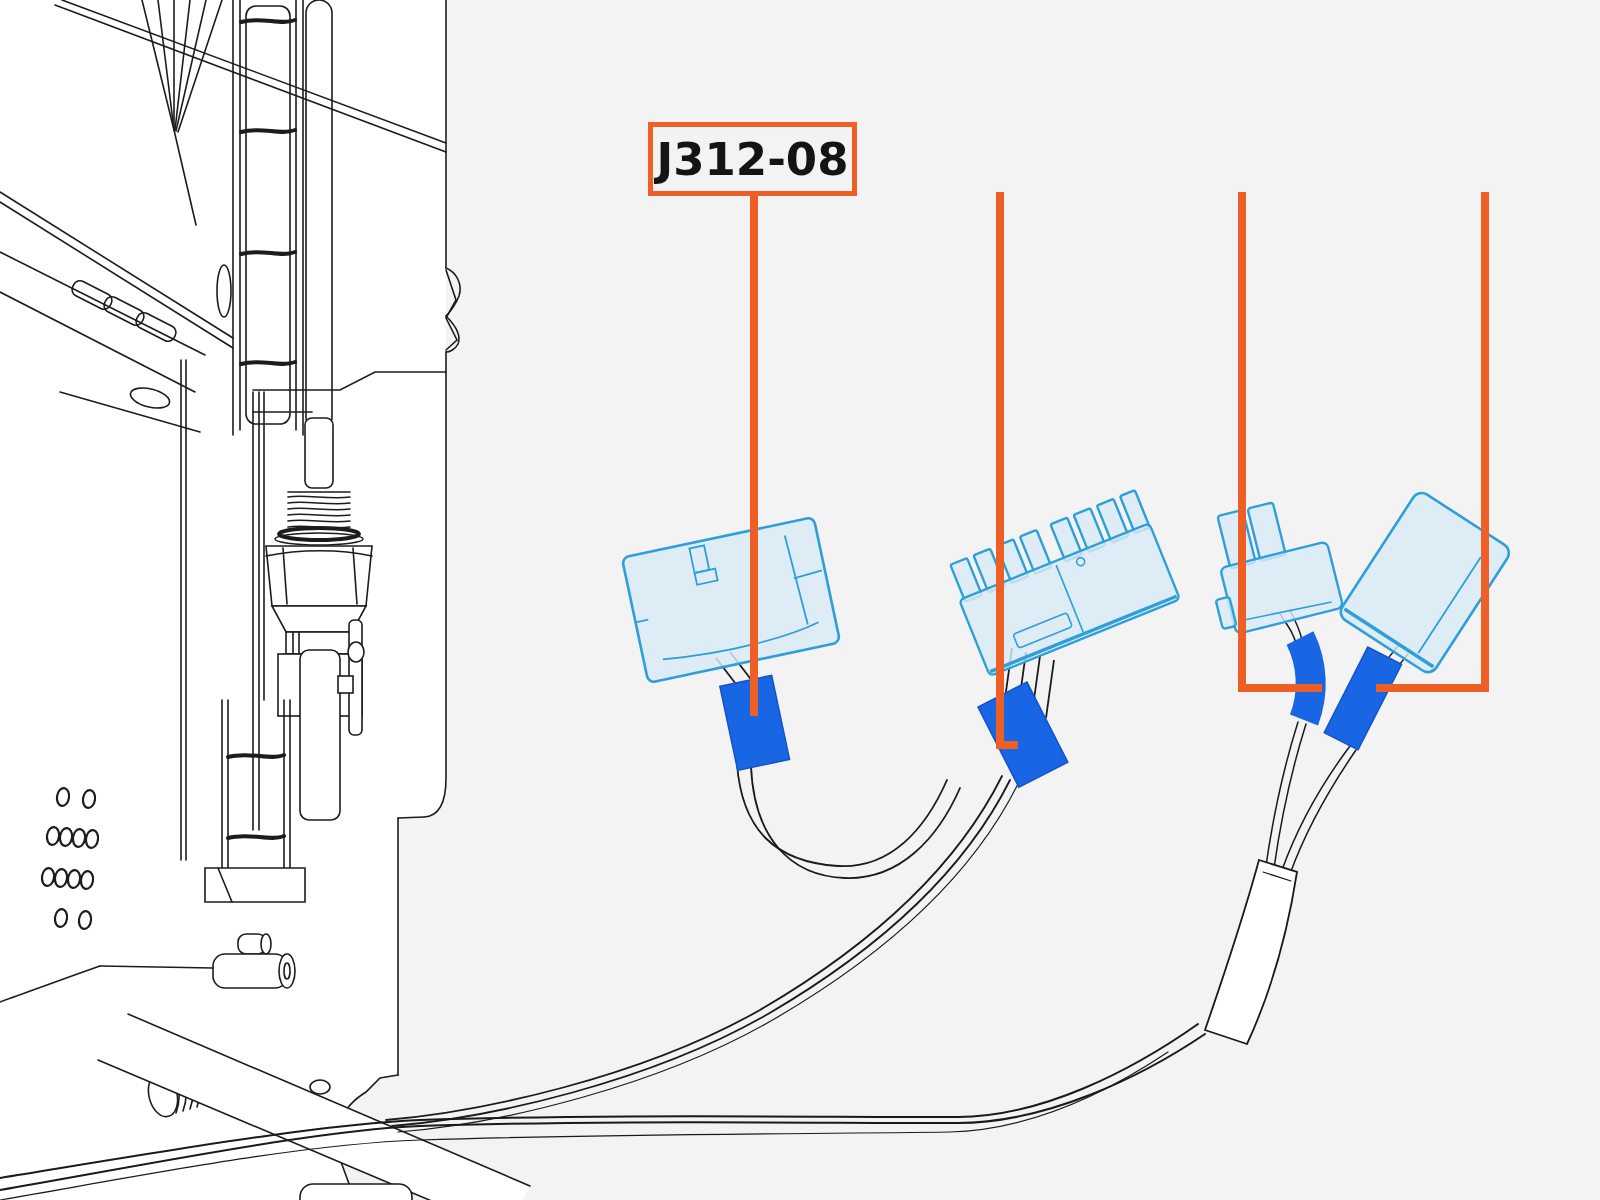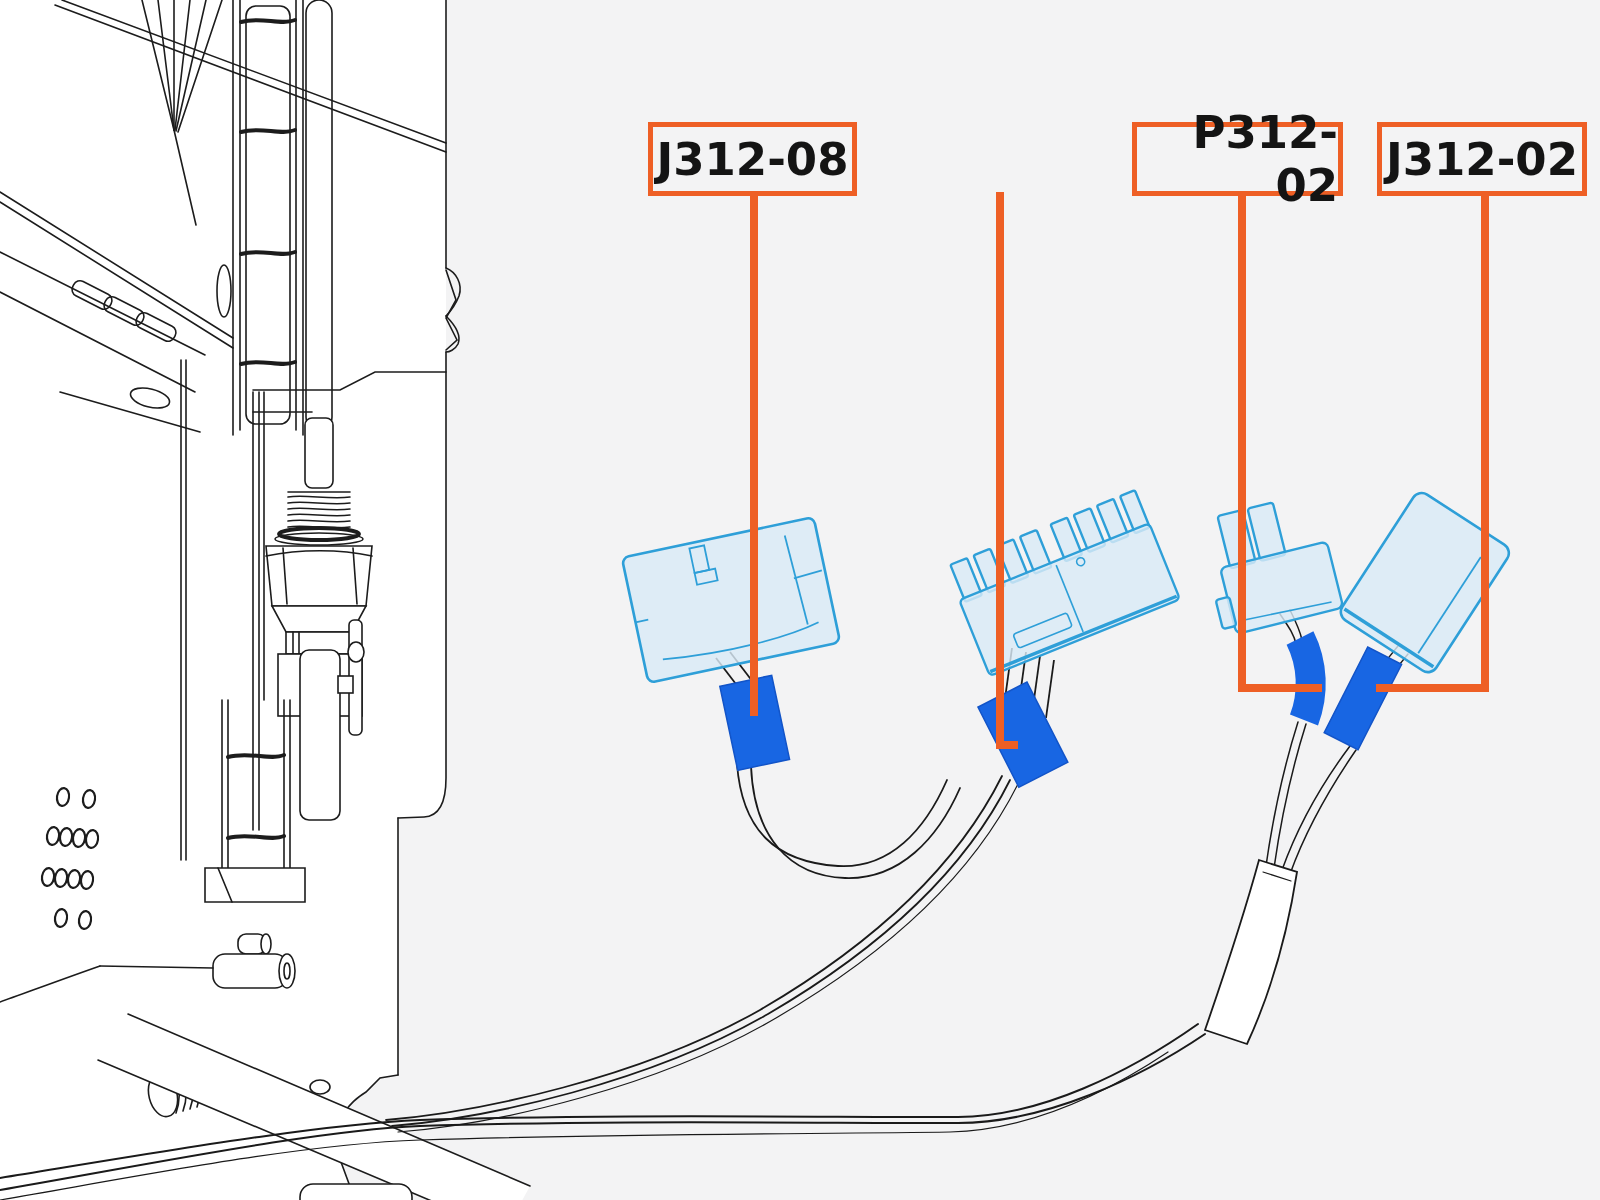--- a/index.html
+++ b/index.html
@@ -1,21 +1,21 @@
 <!DOCTYPE html>
 <html><head>
 <meta charset="utf-8">
 <style>
   html,body{margin:0;padding:0;background:#f3f3f4;}
   #stage{position:relative;width:1600px;height:1200px;background:#f3f3f4;overflow:hidden;
          font-family:"DejaVu Sans","Liberation Sans",sans-serif;}
   #art{position:absolute;left:0;top:0;}
   .callout{position:absolute;height:64px;border:5px solid #EE5F25;background:#f3f3f4;
            display:flex;align-items:center;justify-content:center;
-           font-size:45px;font-weight:700;color:#141414;letter-spacing:0px;text-align:right;}
+           font-size:45px;font-weight:700;color:#141414;letter-spacing:0px;}
 </style>
 </head>
 <body>
 
 <div id="stage">
 
 <svg id="art" width="1600" height="1200" viewBox="0 0 1600 1200">
 
   <g stroke="#1c1c1c" stroke-width="1.6" fill="none" stroke-linecap="round">
 
@@ -265,15 +265,13 @@
 
   <g stroke="#EE5F25" stroke-width="8" fill="none" stroke-linejoin="miter">
     <path d="M754,192 V716"></path>
     <path d="M1000,192 V745 H1018"></path>
     <path d="M1242,192 V688 H1322"></path>
     <path d="M1485,192 V688 H1376"></path>
   </g>
 </svg>
 
   <div class="callout" style="left:648px;top:122px;width:199px;">J312-08</div>
-  <div class="callout" style="left:1132px;top:122px;width:201px;">P312-02</div>
-  <div class="callout" style="left:1377px;top:122px;width:200px;">J312-02</div>
 </div>
 
 </body></html>

